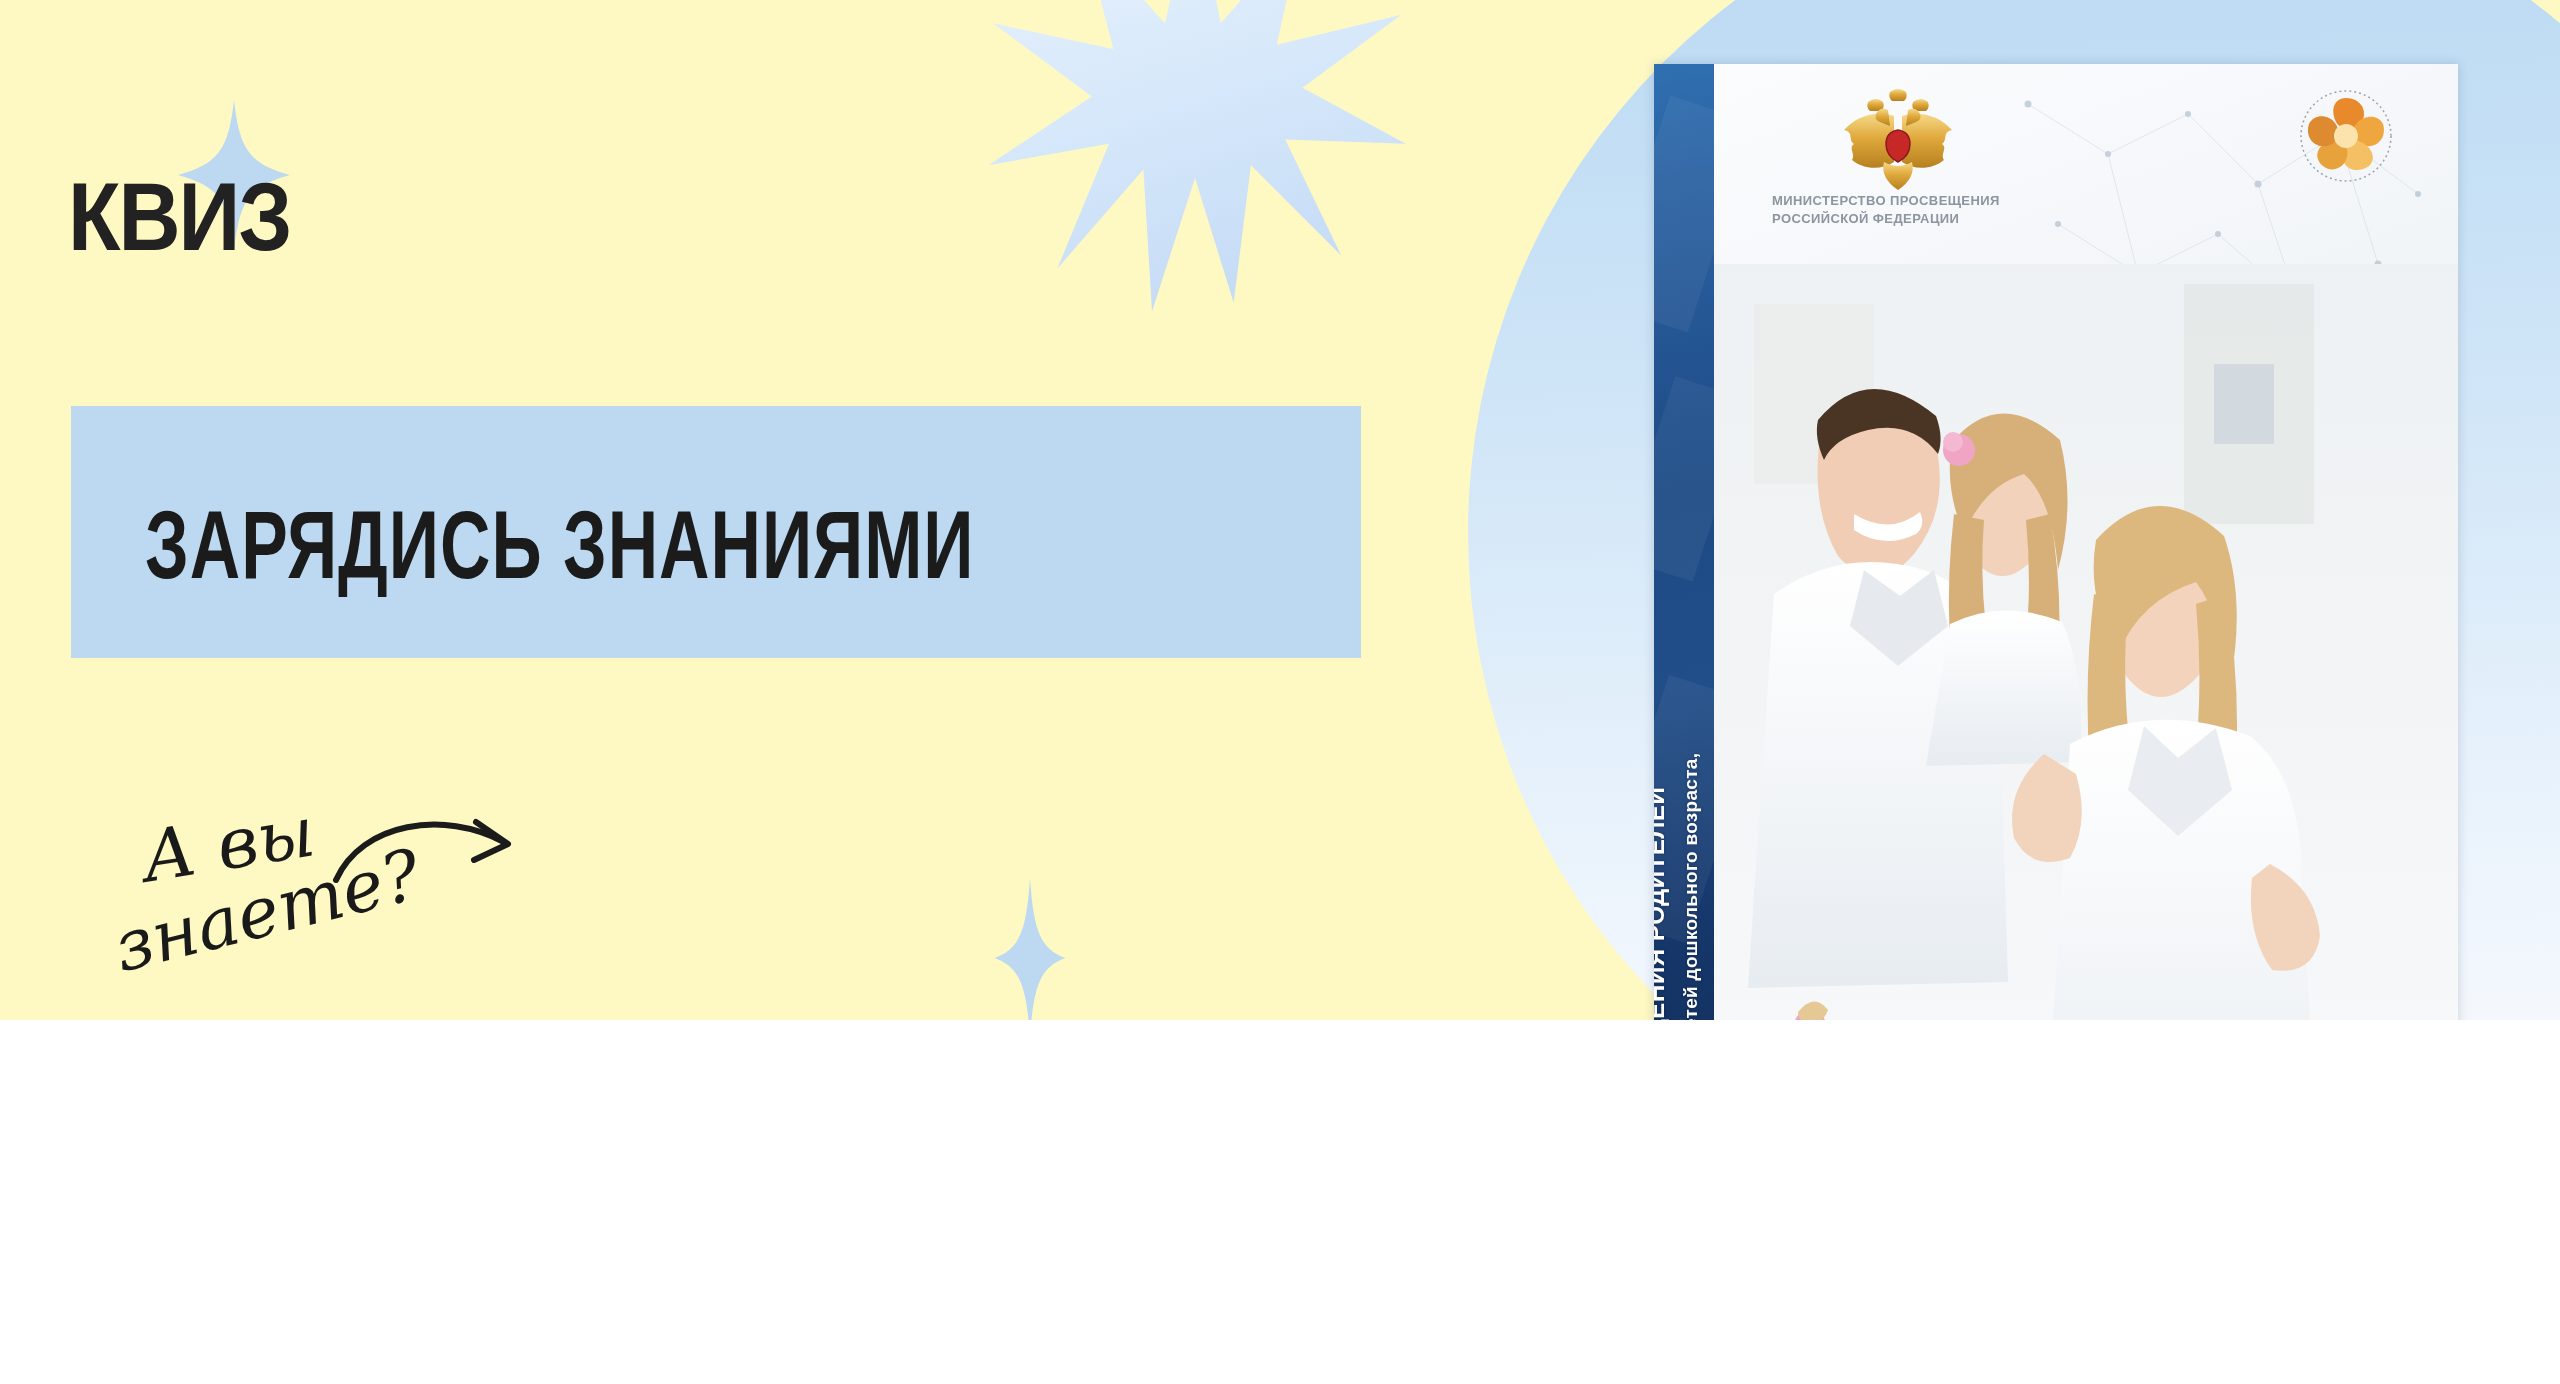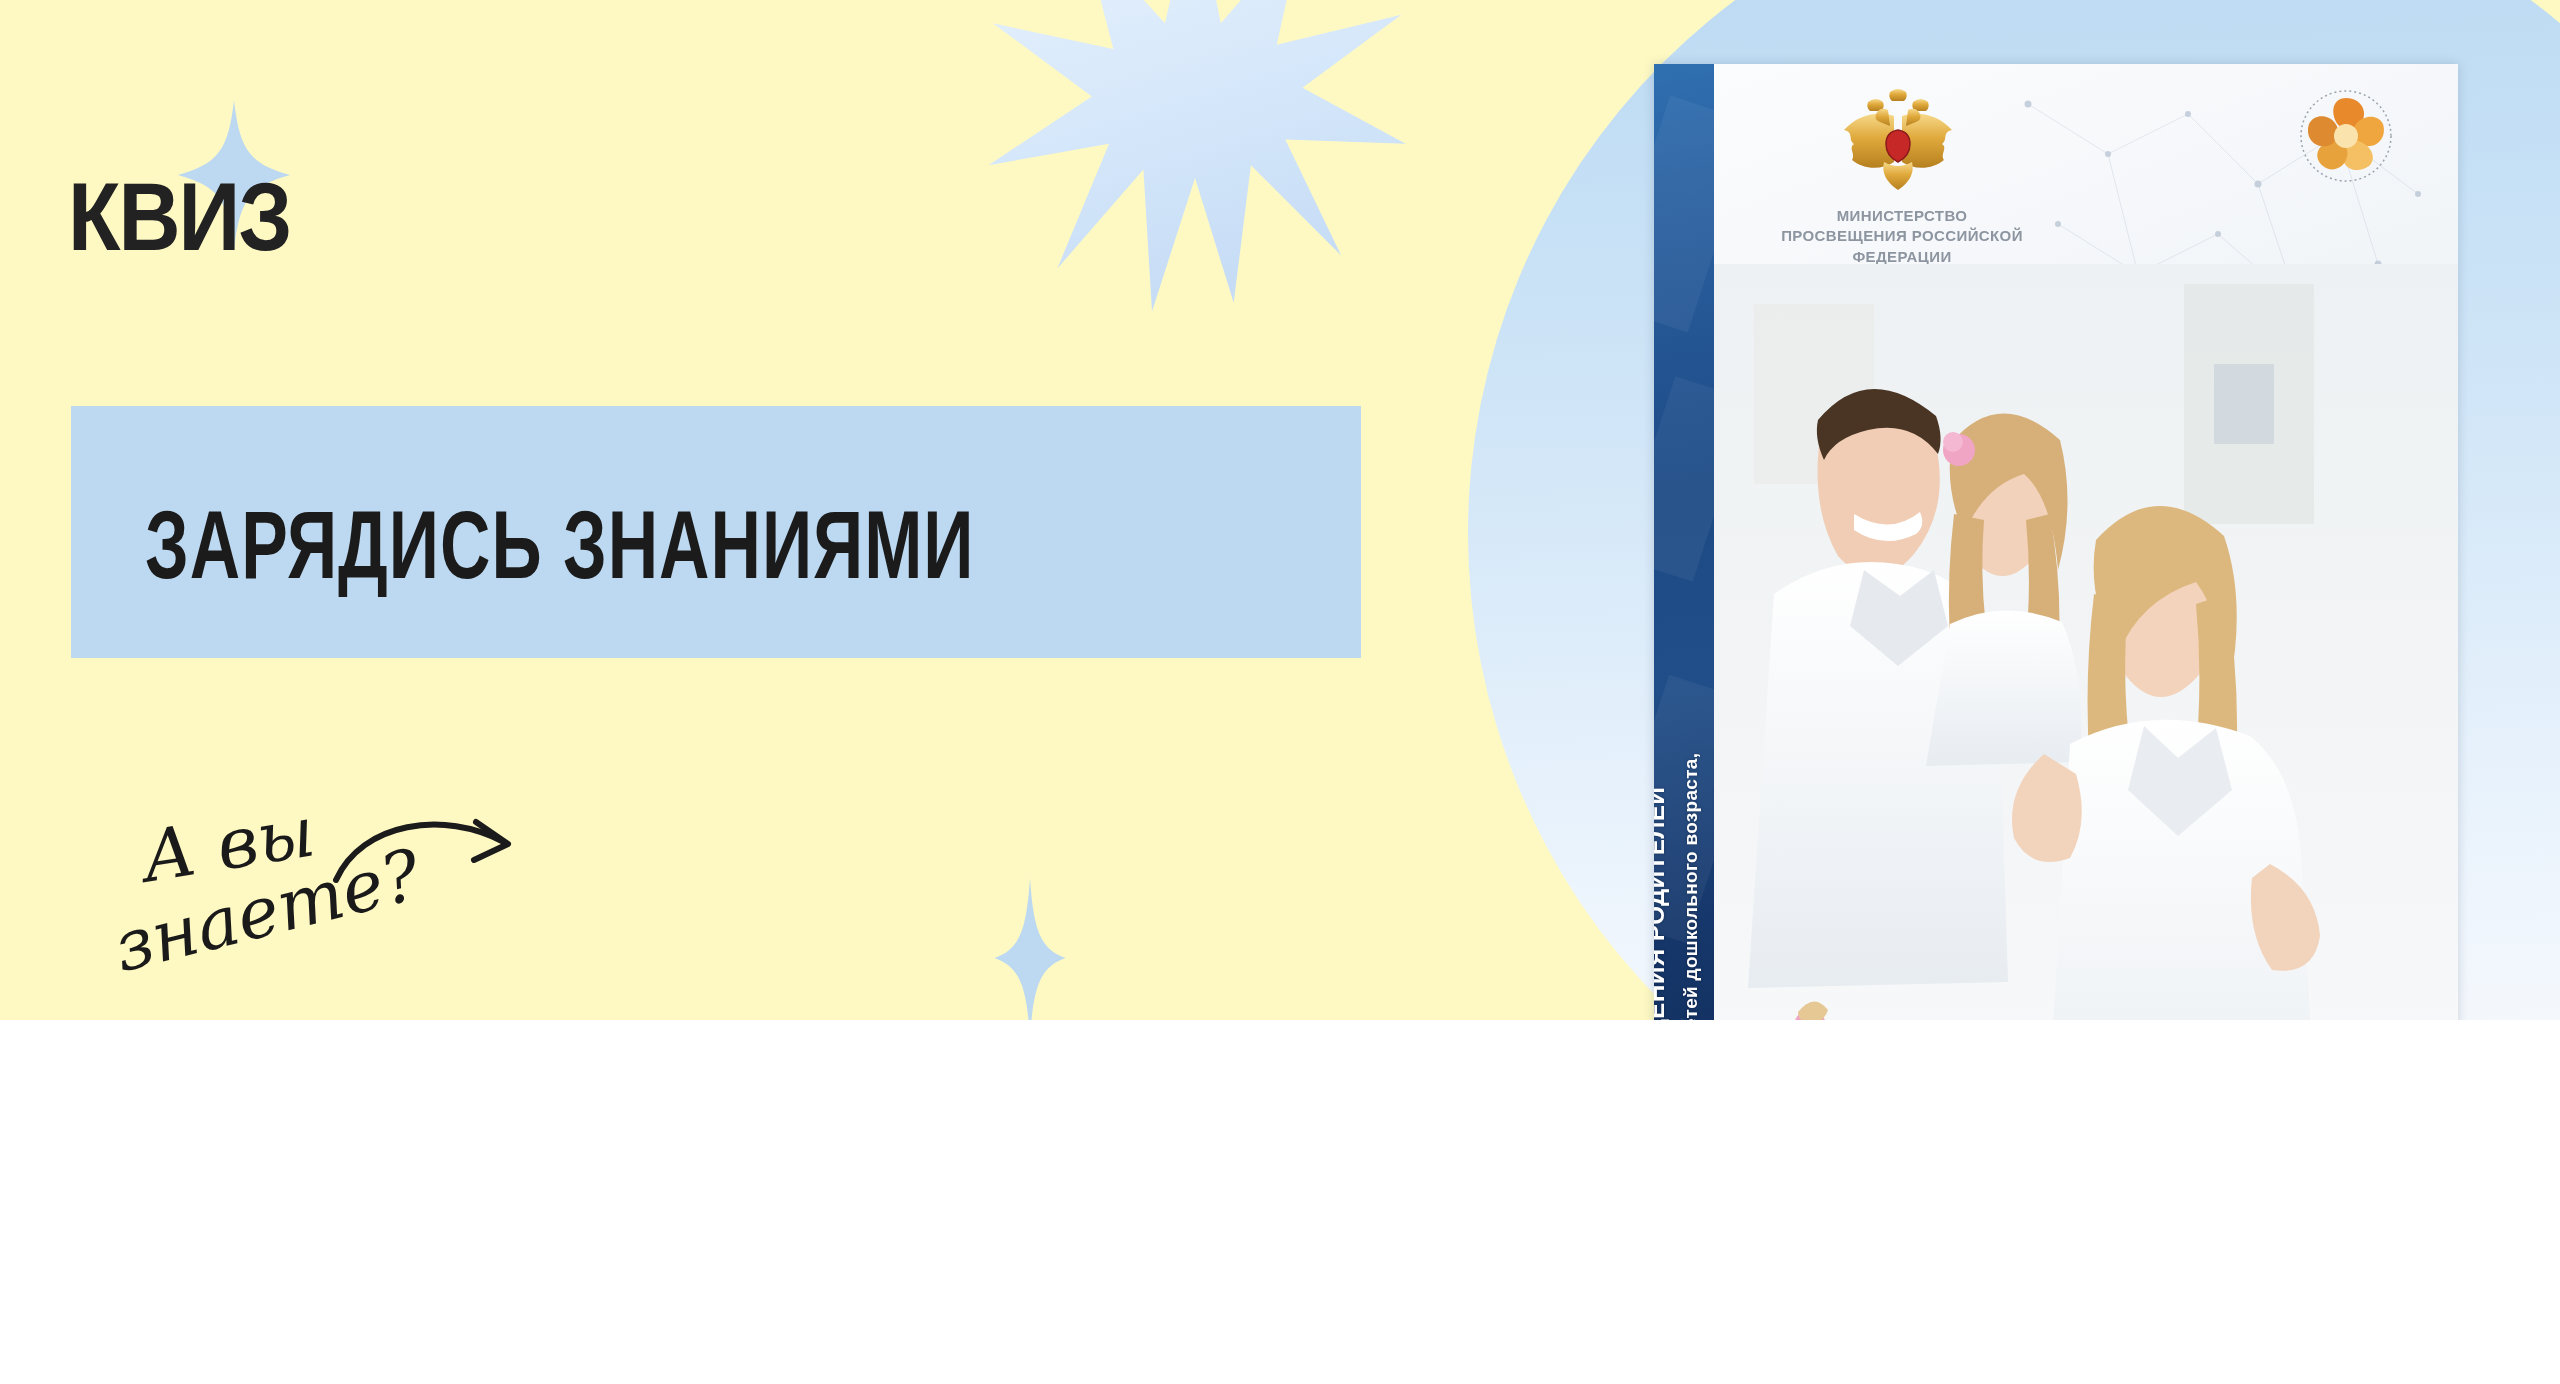--- a/index.html
+++ b/index.html
@@ -206,25 +206,24 @@
     position: absolute;
     left: 118px;
     top: 22px;
     width: 132px;
     height: 116px;
   }
   .emblem svg { display:block; width:100%; height:100%; }
   .emblem-caption {
     position: absolute;
     left: 58px;
-    top: 142px;
+    top: 128px;
     width: 260px;
-    text-align: center;
     color: #8c95a0;
-    font-size: 15px;
+    font-size: 13px;
     font-weight: bold;
     line-height: 1.35;
     letter-spacing: 0.4px;
     font-family: "Liberation Sans", sans-serif;
     filter: blur(0.4px);
   }
 
   .rosette {
     position: absolute;
     right: 52px;

